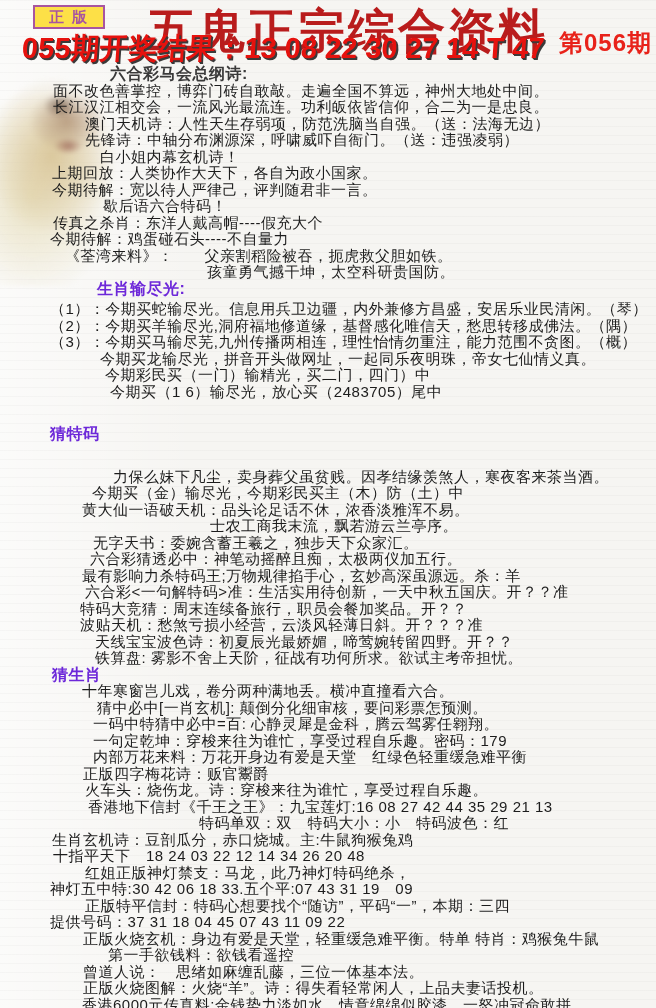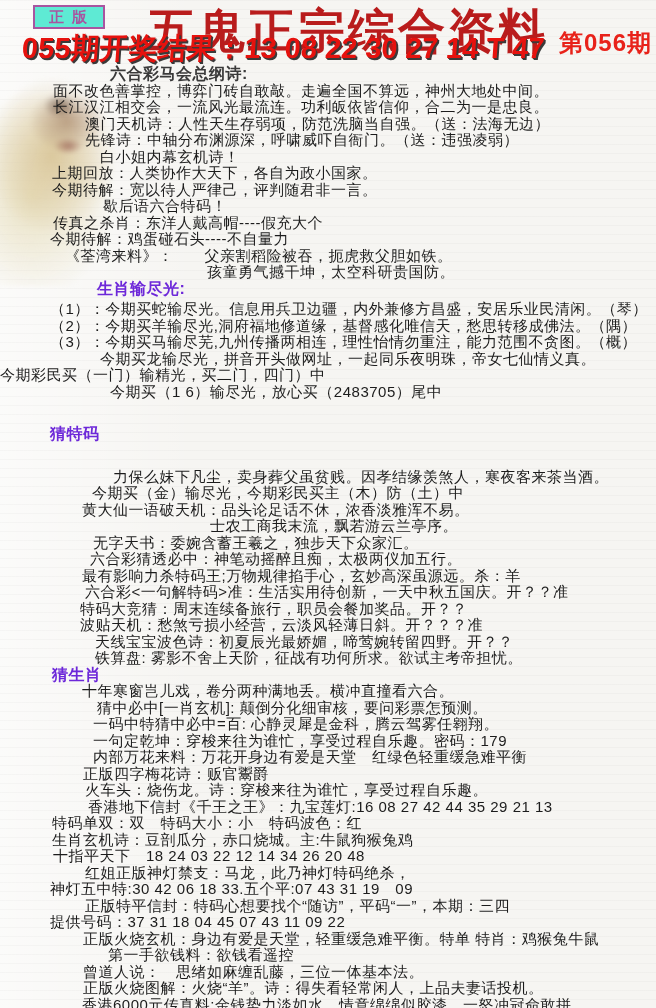--- a/index.html
+++ b/index.html
@@ -23,21 +23,21 @@
     background:
       radial-gradient(55px 45px at 95px 85px, rgba(150,110,80,.55), rgba(150,110,80,0) 70%),
       radial-gradient(22px 16px at 88px 70px, rgba(70,50,40,.6), rgba(70,50,40,0) 75%),
       radial-gradient(18px 10px at 96px 110px, rgba(120,40,40,.5), rgba(120,40,40,0) 80%),
       radial-gradient(90px 110px at 80px 120px, rgba(216,196,150,.9), rgba(216,196,150,0) 72%),
       radial-gradient(110px 140px at 60px 160px, rgba(228,218,180,.8), rgba(240,235,210,0) 75%);
     filter:blur(2px);
   }
   .hdr-badge{
     position:absolute;left:33px;top:5px;width:62px;height:20px;
-    border:2px solid #a855a0;color:#a855a0;background:#5eead4;
+    border:2px solid #a855a0;color:#a855a0;background:#fde047;
     font-size:15px;font-weight:bold;text-align:center;line-height:20px;letter-spacing:8px;
     padding-left:6px;
   }
   .page-title{
     position:absolute;left:148px;top:0px;width:470px;
     font-family:"Liberation Serif","DejaVu Serif",serif;
     font-size:47px;font-weight:bold;letter-spacing:3px;color:#b91c1c;
     white-space:nowrap;
   }
   .issue{
@@ -85,21 +85,21 @@
     <div class="line" style="padding-left: 103px;">歇后语六合特码！</div>
     <div class="line" style="padding-left: 53px;">传真之杀肖：东洋人戴高帽----假充大个</div>
     <div class="line" style="padding-left: 50px;">今期待解：鸡蛋碰石头----不自量力</div>
     <div class="line" style="padding-left: 65px;">《荃湾来料》：　　父亲割稻险被吞，扼虎救父胆如铁。</div>
     <div class="line" style="padding-left: 207px;">孩童勇气撼干坤，太空科研贵国防。</div>
     <div class="line red-heading" style="padding-left: 97px;">生肖输尽光:</div>
     <div class="line gap-sm" style="padding-left: 50px;">（1）：今期买蛇输尽光。信息用兵卫边疆，内外兼修方昌盛，安居乐业民清闲。（琴）</div>
     <div class="line" style="padding-left: 50px;">（2）：今期买羊输尽光,洞府福地修道缘，基督感化唯信天，愁思转移成佛法。（隅）</div>
     <div class="line" style="padding-left: 50px;">（3）：今期买马输尽芜,九州传播两相连，理性怡情勿重注，能力范围不贪图。（概）</div>
     <div class="line" style="padding-left: 100px;">今期买龙输尽光，拼音开头做网址，一起同乐夜明珠，帝女七仙情义真。</div>
-    <div class="line" style="">今期彩民买（一门）输精光，买二门，四门）中</div>
+    <div class="line" style="padding-left: 105px;">今期彩民买（一门）输精光，买二门，四门）中</div>
     <div class="line" style="padding-left: 110px;">今期买（1 6）输尽光，放心买（2483705）尾中</div>
     <div class="line red-heading gap-md" style="padding-left: 50px;">猜特码</div>
     <div class="line gap-md" style="padding-left: 113px;">力保么妹下凡尘，卖身葬父虽贫贱。因孝结缘羡煞人，寒夜客来茶当酒。</div>
     <div class="line" style="padding-left: 92px;">今期买（金）输尽光，今期彩民买主（木）防（土）中</div>
     <div class="line" style="padding-left: 82px;">黄大仙一语破天机：品头论足话不休，浓香淡雅浑不易。</div>
     <div class="line" style="padding-left: 210px;">士农工商我末流，飘若游云兰亭序。</div>
     <div class="line" style="padding-left: 93px;">无字天书：委婉含蓄王羲之，独步天下众家汇。</div>
     <div class="line" style="padding-left: 90px;">六合彩猜透必中：神笔动摇醉且痴，太极两仪加五行。</div>
     <div class="line" style="padding-left: 82px;">最有影响力杀特码王;万物规律掐手心，玄妙高深虽源远。杀：羊</div>
     <div class="line" style="padding-left: 85px;">六合彩&lt;一句解特码&gt;准：生活实用待创新，一天中秋五国庆。开？？准</div>
@@ -109,21 +109,21 @@
     <div class="line" style="padding-left: 95px;">铁算盘: 雾影不舍上天阶，征战有功何所求。欲试主考帝担忧。</div>
     <div class="line red-heading" style="padding-left: 52px;">猜生肖</div>
     <div class="line" style="padding-left: 82px;">十年寒窗岂儿戏，卷分两种满地丢。横冲直撞看六合。</div>
     <div class="line" style="padding-left: 97px;">猜中必中[一肖玄机]: 颠倒分化细审核，要问彩票怎预测。</div>
     <div class="line" style="padding-left: 93px;">一码中特猜中必中=百: 心静灵犀是金科，腾云驾雾任翱翔。</div>
     <div class="line" style="padding-left: 93px;">一句定乾坤：穿梭来往为谁忙，享受过程自乐趣。密码：179</div>
     <div class="line" style="padding-left: 93px;">内部万花来料：万花开身边有爱是天堂　红绿色轻重缓急难平衡</div>
     <div class="line" style="padding-left: 83px;">正版四字梅花诗：贩官鬻爵</div>
     <div class="line" style="padding-left: 85px;">火车头：烧伤龙。诗：穿梭来往为谁忙，享受过程自乐趣。</div>
     <div class="line" style="padding-left: 88px;">香港地下信封《千王之王》：九宝莲灯:16 08 27 42 44 35 29 21 13</div>
-    <div class="line" style="padding-left: 52px;">特码单双：双　特码大小：小　特码波色：红</div>
+    <div class="line" style="padding-left: 52px; text-align: center;">特码单双：双　特码大小：小　特码波色：红</div>
     <div class="line" style="padding-left: 52px;">生肖玄机诗：豆剖瓜分，赤口烧城。主:牛鼠狗猴兔鸡</div>
     <div class="line" style="padding-left: 53px;">十指平天下　18 24 03 22 12 14 34 26 20 48</div>
     <div class="line" style="padding-left: 85px;">红姐正版神灯禁支：马龙，此乃神灯特码绝杀，</div>
     <div class="line" style="padding-left: 50px;">神灯五中特:30 42 06 18 33.五个平:07 43 31 19　09</div>
     <div class="line" style="padding-left: 85px;">正版特平信封：特码心想要找个“随访”，平码“一”，本期：三四</div>
     <div class="line" style="padding-left: 50px;">提供号码：37 31 18 04 45 07 43 11 09 22</div>
     <div class="line" style="padding-left: 83px;">正版火烧玄机：身边有爱是天堂，轻重缓急难平衡。特单 特肖：鸡猴兔牛鼠</div>
     <div class="line" style="padding-left: 108px;">第一手欲钱料：欲钱看遥控</div>
     <div class="line" style="padding-left: 83px;">曾道人说：　思绪如麻缠乱藤，三位一体基本法。</div>
     <div class="line" style="padding-left: 83px;">正版火烧图解：火烧“羊”。诗：得失看轻常闲人，上品夫妻话投机。</div>

